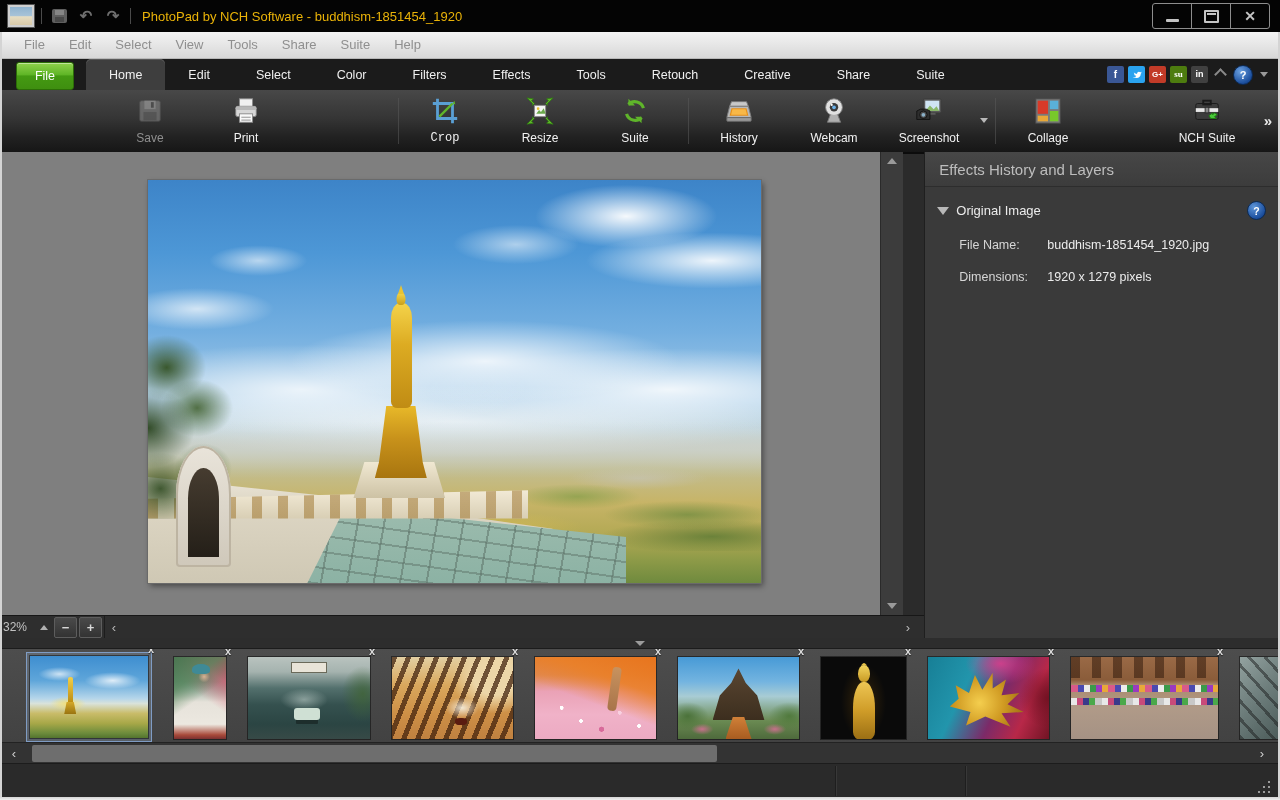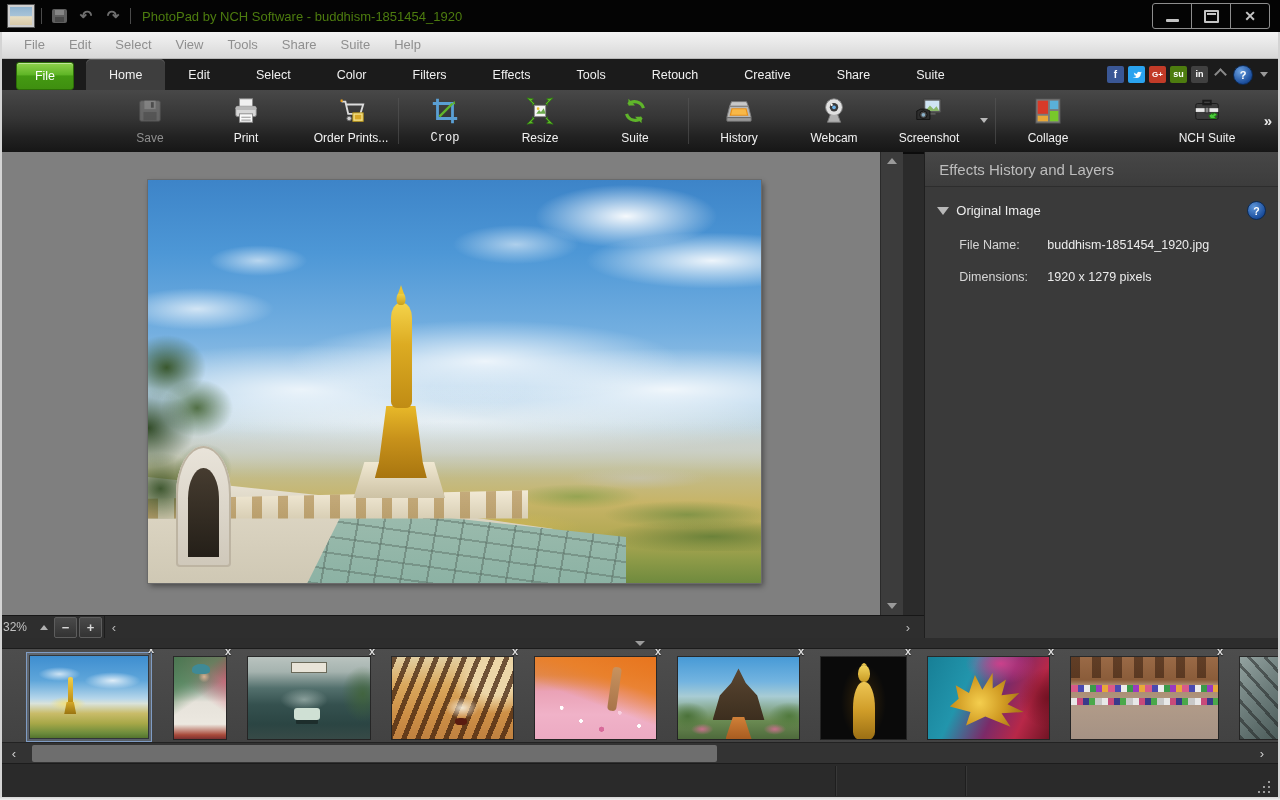--- a/index.html
+++ b/index.html
@@ -8,21 +8,21 @@
 
   
   .titlebar{position:absolute;top:0;left:0;width:1280px;height:32px;background:#040404;display:flex;align-items:center;}
   .tb-left{display:flex;align-items:center;gap:7px;padding-left:8px;flex:1;min-width:0;}
   .app-icon{width:22px;height:18px;border:2px solid #cfcfcf;outline:1px solid #555;background:linear-gradient(180deg,#8fb3cf 0%,#a9c4d8 52%,#e6ddc2 53%,#d8c9a8 100%);}
   .tb-sep{width:1px;height:16px;background:#4a4a4a;}
   .tb-btn{width:20px;height:18px;display:flex;align-items:center;justify-content:center;color:#6f6f6f;font-size:15px;font-weight:bold;}
   .floppy{width:15px;height:14px;background:#6f6f6f;border-radius:2px;position:relative;opacity:.85;}
   .floppy::before{content:"";position:absolute;top:1px;left:3px;width:9px;height:5px;background:#9c9c9c;}
   .floppy::after{content:"";position:absolute;bottom:1px;left:3px;width:9px;height:5px;background:#545454;}
-  .title-text{color:#4d7c0f;font-size:13px;white-space:nowrap;padding-left:4px;}
+  .title-text{color:#eab308;font-size:13px;white-space:nowrap;padding-left:4px;}
   .win-controls{display:flex;height:24px;margin-right:10px;border:1px solid #8d8d8d;border-radius:3px;overflow:hidden;}
   .win-btn{width:38px;display:flex;align-items:center;justify-content:center;background:transparent;}
   .win-btn + .win-btn{border-left:1px solid #8d8d8d;}
   .glyph-min{width:13px;height:3px;background:#c4c4c4;margin-top:8px;border-radius:1px;}
   .glyph-max{width:11px;height:9px;border:2px solid #c4c4c4;border-radius:1px;position:relative;}
   .glyph-max::before{content:"";position:absolute;top:1px;left:1px;right:1px;height:2px;background:#c4c4c4;}
   .glyph-close{color:#c4c4c4;font-size:14px;font-weight:bold;line-height:1;}
 
   
   .menubar{position:absolute;top:32px;left:2px;width:1276px;height:27px;background:linear-gradient(180deg,#f4f4f4 0%,#e3e3e3 60%,#d8d8d8 100%);border-bottom:1px solid #b8b8b8;display:flex;align-items:center;padding-left:10px;box-sizing:border-box;}
@@ -31,21 +31,21 @@
   
   .tabrow{position:absolute;top:59px;left:2px;width:1276px;height:31px;background:#1b1b1b;display:flex;align-items:flex-end;}
   .file-tab{margin:3px 12px 0 14px;height:26px;width:56px;display:flex;align-items:center;justify-content:center;color:#fff;font-size:12.5px;background:linear-gradient(180deg,#8fd14c 0%,#5fb526 45%,#449a12 50%,#3f8f10 100%);border:1px solid #2c6e07;border-radius:3px;box-shadow:inset 0 1px 0 rgba(255,255,255,.45);}
   .ribbon-tab{height:31px;display:flex;align-items:center;justify-content:center;padding:0 23px;color:#f0f0f0;font-size:12.5px;}
   .ribbon-tab.active{background:#3e3e3e;border-radius:5px 5px 0 0;box-shadow:inset 0 1px 0 #5a5a5a;}
   .tab-right{margin-left:auto;display:flex;align-items:center;gap:4px;padding-right:10px;align-self:center;}
   .soc{width:17px;height:17px;border-radius:2px;display:flex;align-items:center;justify-content:center;color:#fff;font-weight:bold;font-size:10px;line-height:1;}
   .soc-fb{background:#3a5795;}
   .soc-tw{background:#2aa3ef;}
   .soc-gp{background:#c23b28;font-size:8px;}
-  .soc-su{background:#4d7c0f;font-size:9px;}
+  .soc-su{background:#4d7c0f;font-size:9px;font-family:Liberation Serif, serif;}
   .soc-in{background:#404040;font-size:9px;}
   .caret-up{width:7px;height:7px;border-left:2px solid #8a8a8a;border-top:2px solid #8a8a8a;transform:rotate(45deg);margin:0 4px;}
   .help-btn{width:18px;height:18px;border-radius:50%;background:radial-gradient(circle at 35% 30%,#6aa0e0,#1c4f9e 70%,#0e2f66 100%);border:1px solid #0b2a55;color:#fff;font-size:11px;font-weight:bold;display:flex;align-items:center;justify-content:center;}
   .caret-down-sm{width:0;height:0;border-left:4px solid transparent;border-right:4px solid transparent;border-top:5px solid #9a9a9a;margin-left:3px;}
 
   
   .toolbar{position:absolute;top:90px;left:2px;width:1276px;height:62px;background:linear-gradient(180deg,#484848 0%,#353535 45%,#222 75%,#161616 100%);border-bottom:2px solid #0c0c0c;}
   .tool-btn{position:absolute;top:4px;width:78px;height:55px;display:flex;flex-direction:column;align-items:center;justify-content:flex-start;}
   .tool-btn .ticon{width:30px;height:30px;margin-top:2px;}
   .tool-btn .tlabel{color:#f2f2f2;font-size:12px;margin-top:5px;white-space:nowrap;}
@@ -308,31 +308,20 @@
       <svg class="ticon" viewBox="0 0 32 32">
           <rect x="9" y="3" width="14" height="9" fill="#f0f0f0" stroke="#8a8a8a"></rect>
           <rect x="5" y="11" width="22" height="11" rx="2" fill="#d8d8d8" stroke="#7a7a7a"></rect>
           <rect x="5" y="11" width="22" height="4" rx="2" fill="#b8b8b8"></rect>
           <rect x="9" y="19" width="14" height="9" fill="#fafafa" stroke="#8a8a8a"></rect>
           <rect x="11" y="22" width="10" height="1.5" fill="#b0b0b0"></rect>
           <rect x="11" y="25" width="10" height="1.5" fill="#b0b0b0"></rect>
         </svg>
       <span class="tlabel">Print</span>
     </div>
-    <div class="tool-btn" style="left:299px;width:100px;">
-      <svg class="ticon" viewBox="0 0 32 32">
-          <path d="M6 6h4l3 13h13l3-10H11" fill="none" stroke="#dcdcdc" stroke-width="2"></path>
-          <circle cx="14" cy="24" r="2.4" fill="#cfcfcf" stroke="#6a6a6a"></circle>
-          <circle cx="24" cy="24" r="2.4" fill="#cfcfcf" stroke="#6a6a6a"></circle>
-          <rect x="18" y="18" width="11" height="9" fill="#f2e08a" stroke="#b89418"></rect>
-          <rect x="20" y="20" width="7" height="5" fill="#d8a828"></rect>
-          <path d="M5 4l2 2M7 4l-2 2" stroke="#e8a020" stroke-width="1.4"></path>
-        </svg>
-      <span class="tlabel">Order Prints...</span>
-    </div>
     <div class="tool-sep" style="left:396px;"></div>
     <div class="tool-btn" style="left:404px;font-family:Liberation Mono, monospace;">
       <svg class="ticon" viewBox="0 0 32 32">
           <path d="M8 3v21h21" fill="none" stroke="#5a9fd4" stroke-width="3"></path>
           <path d="M3 8h21v21" fill="none" stroke="#5a9fd4" stroke-width="3"></path>
           <path d="M10 22L24 8" stroke="#5fb52a" stroke-width="2.6"></path>
           <path d="M24 8l2-3 1 4z" fill="#5fb52a"></path>
         </svg>
       <span class="tlabel">Crop</span>
     </div>

